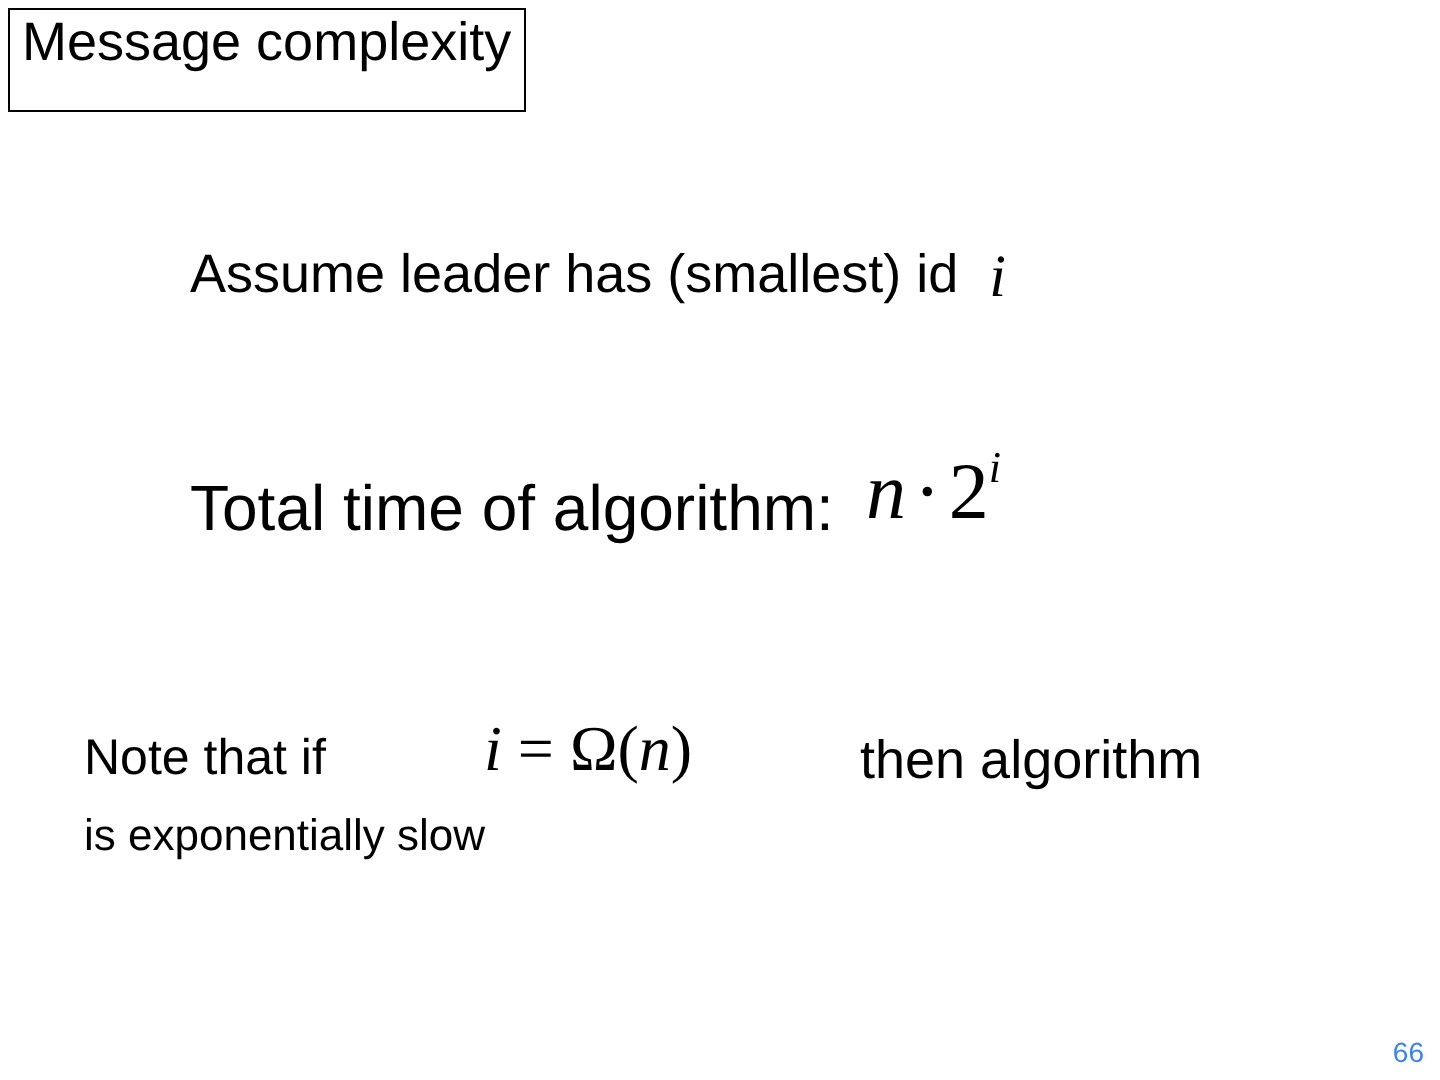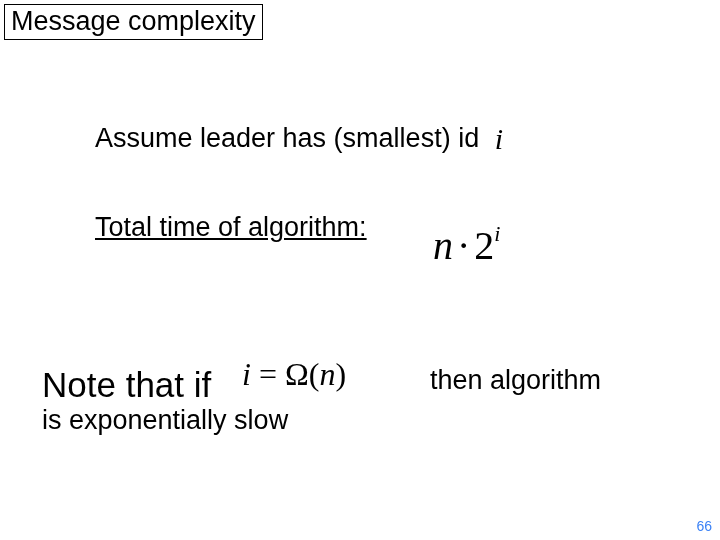--- a/index.html
+++ b/index.html
@@ -11,51 +11,50 @@
     font-family: "Comic Sans MS", "Comic Sans", cursive, sans-serif;
     color: #000;
     position: relative;
     overflow: hidden;
   }
   .title-box {
     position: absolute;
     left: 4px;
     top: 4px;
     border: 1px solid #000;
-    padding: 0 6px 2px 6px;
+    padding: 0 6px 18px 6px;
     font-size: 27px;
     line-height: 1.2;
   }
   .line1 {
     position: absolute;
     left: 95px;
     top: 120px;
     font-size: 27px;
     white-space: nowrap;
   }
   .line2 {
     position: absolute;
     left: 95px;
-    top: 212px;
-    font-size: 27px;
+    top: 236px;
+    font-size: 32px;
     white-space: nowrap;
-    text-decoration: underline;
   }
   .line3a {
     position: absolute;
     left: 42px;
     top: 365px;
-    font-size: 35px;
+    font-size: 25px;
     white-space: nowrap;
   }
   .line3b {
     position: absolute;
     left: 42px;
     top: 405px;
-    font-size: 27px;
+    font-size: 22px;
     white-space: nowrap;
   }
   .page-num {
     position: absolute;
     right: 8px;
     bottom: 6px;
     font-family: Arial, sans-serif;
     font-size: 14px;
     color: #3b82f6;
   }

